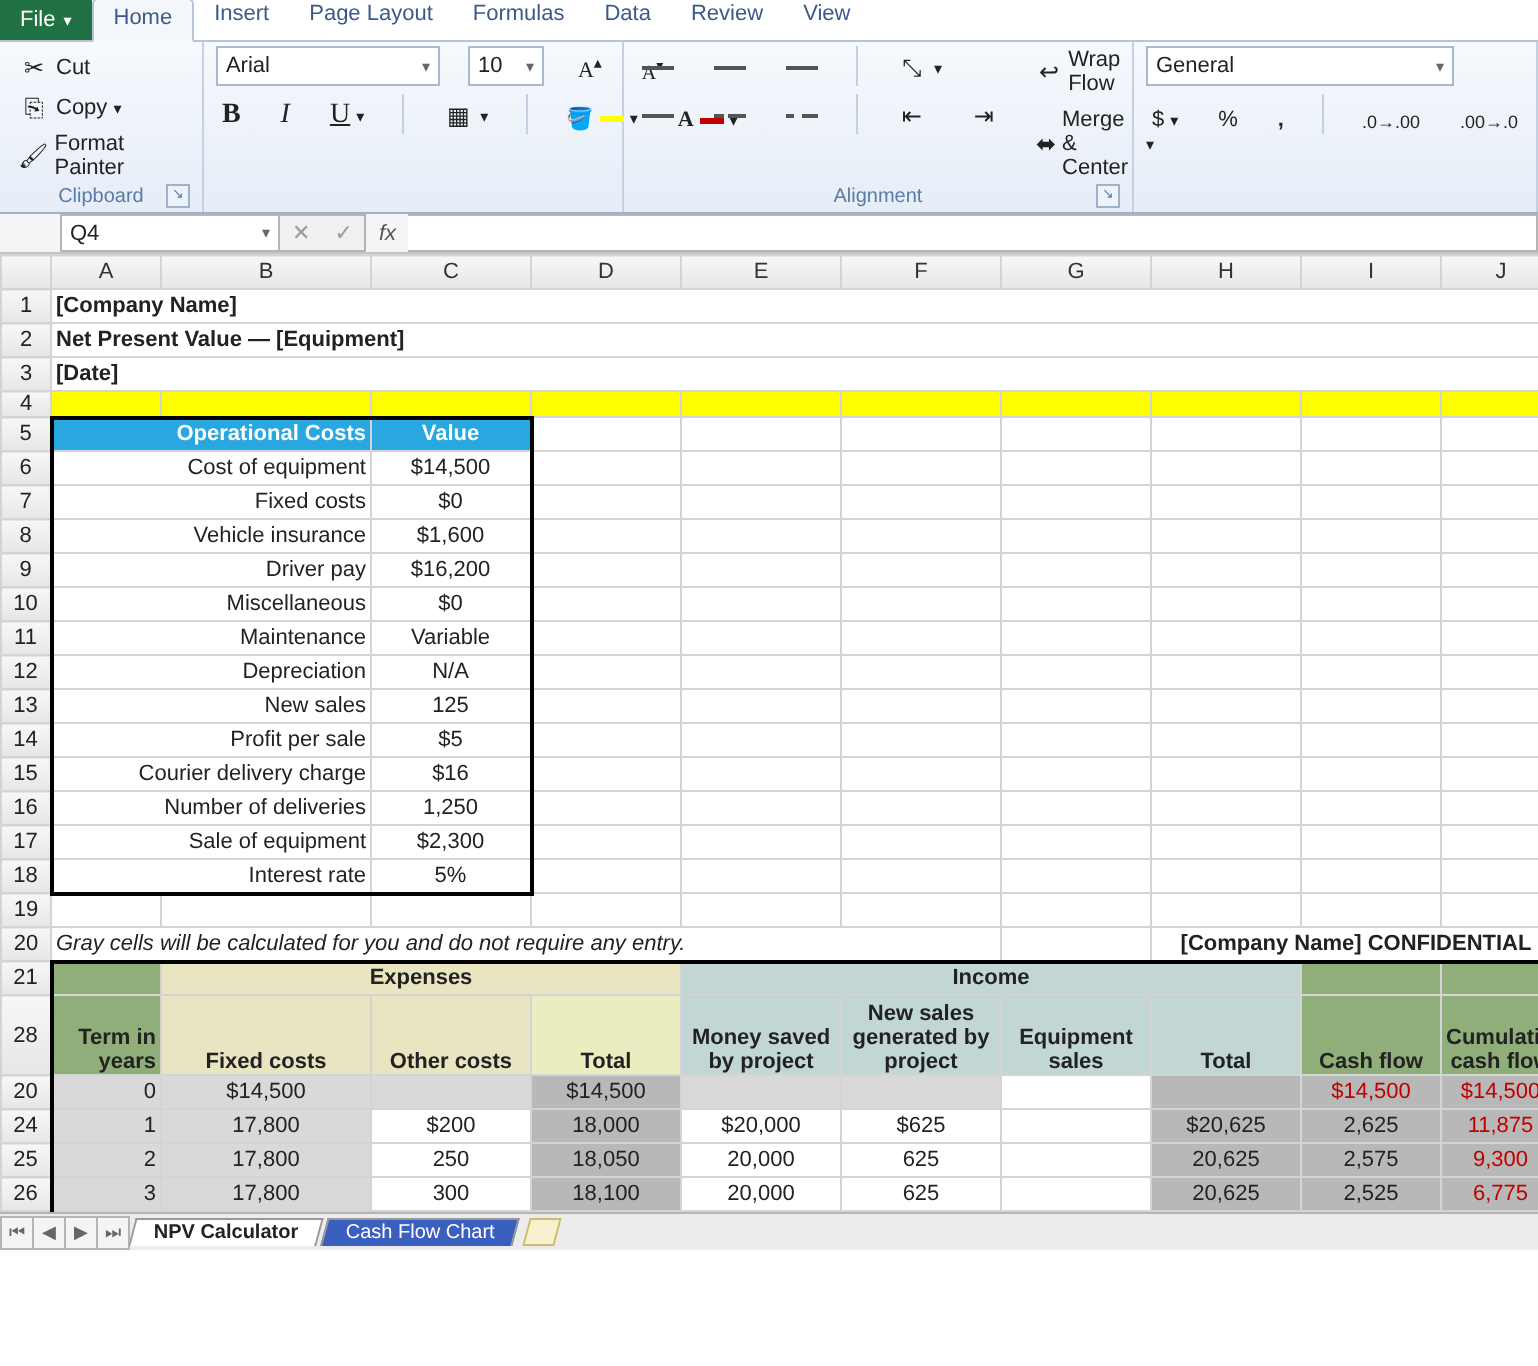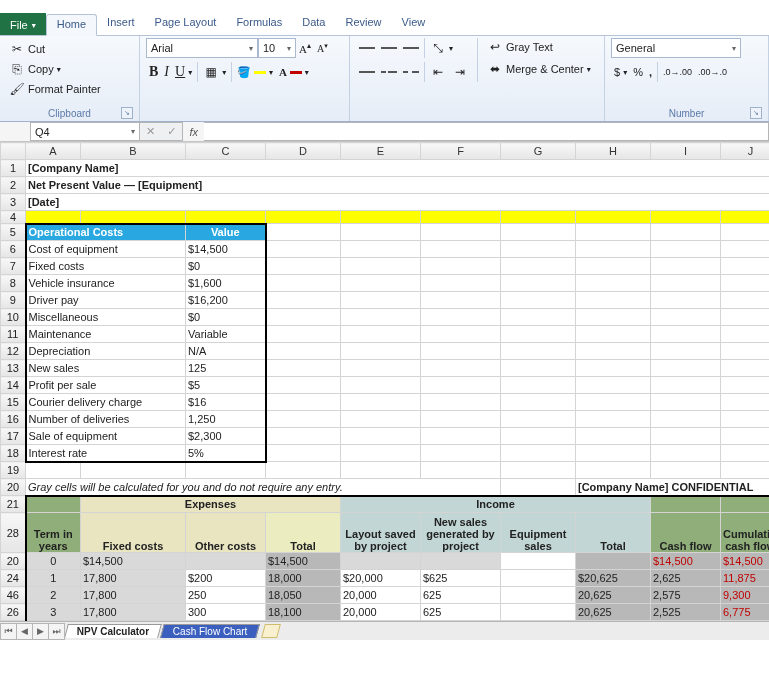--- a/index.html
+++ b/index.html
@@ -1,30 +1,30 @@
 <!DOCTYPE html>
 <html><head>
 <meta charset="utf-8">
 <style>
   * { box-sizing: border-box; }
   body { margin:0; font-family: "Segoe UI", Tahoma, sans-serif; font-size:11px; background:#fff; color:#222; width:769px; }
   
-  .ribbon-tabs { display:flex; align-items:flex-end; height:36px; background:#fff; border-bottom:1px solid #b5c4d7; }
+  .ribbon-tabs { display:flex; align-items:flex-end; height:21px; background:#fff; border-bottom:1px solid #b5c4d7; }
   .file-tab { background:#207245; color:#fff; height:22px; padding:2px 10px 0 10px; font-size:11px; display:flex; align-items:center; gap:4px; }
   .file-tab .caret { font-size:8px; }
   .rtab { padding:3px 10px 2px; height:22px; color:#3b5a8a; cursor:default; }
   .rtab.active { background:#f4f7fb; border:1px solid #b5c4d7; border-bottom:1px solid #f4f7fb; border-top-left-radius:3px; border-top-right-radius:3px; color:#3b5a8a; position:relative; top:1px; }
   
   .ribbon { display:flex; background:linear-gradient(#f6f9fd,#e6edf7); border-bottom:1px solid #9fb2cc; height:86px; }
   .group { border-right:1px solid #c4d1e3; display:flex; flex-direction:column; justify-content:space-between; padding:2px 6px 0; }
   .group-body { display:flex; align-items:flex-start; gap:4px; flex:1; }
   .group-label { text-align:center; font-size:10px; color:#5b7aa8; padding:1px 0 2px; position:relative; }
   .group-label .launcher { position:absolute; right:0; bottom:2px; width:12px; height:12px; border:1px solid #9fb2cc; font-size:7px; line-height:10px; text-align:center; color:#5b7aa8; background:#eef3fa; }
   .col { display:flex; flex-direction:column; gap:2px; }
-  .row { display:flex; align-items:center; gap:0; }
+  .row { display:flex; align-items:flex-end; gap:14px; }
   .btn { display:inline-flex; align-items:center; gap:3px; padding:1px 3px; border-radius:2px; cursor:default; }
   .ico { width:16px; height:16px; display:inline-flex; align-items:center; justify-content:center; font-size:12px; }
   .paste-big { display:flex; flex-direction:column; align-items:center; width:38px; padding:2px; }
   .paste-ico { width:30px; height:34px; background:linear-gradient(#f8e7b0,#e9c869); border:1px solid #c9a949; border-radius:2px; position:relative; }
   .paste-ico::before { content:""; position:absolute; left:4px; top:4px; width:20px; height:24px; background:#fff; border:1px solid #b9b9b9; }
   .sel { border:1px solid #aab9cf; background:#fff; height:20px; display:flex; align-items:center; padding:0 4px; font-size:11px; }
   .sel .dd { margin-left:auto; font-size:8px; color:#666; }
   .bold { font-weight:bold; font-family:"Times New Roman",serif; font-size:14px; }
   .ital { font-style:italic; font-family:"Times New Roman",serif; font-size:14px; }
   .underl { text-decoration:underline; font-family:"Times New Roman",serif; font-size:14px; }
@@ -42,23 +42,23 @@
   
   .grid-wrap { position:relative; }
   table.sheet { border-collapse:collapse; table-layout:fixed; width:769px; }
   table.sheet th, table.sheet td { border:1px solid #d4d4d4; font-size:11px; font-family:Arial,sans-serif; height:17px; padding:0 2px; overflow:hidden; white-space:nowrap; }
   table.sheet thead th { background:linear-gradient(#f7f7f7,#e6e6e6); color:#333; font-weight:normal; text-align:center; font-family:"Segoe UI",sans-serif; }
   table.sheet .rowhdr { background:linear-gradient(#f7f7f7,#e6e6e6); text-align:center; width:25px; font-family:"Segoe UI",sans-serif;}
   .corner { background:linear-gradient(#f7f7f7,#e6e6e6); }
   .yellow-row td { background:#ffff00; height:6px !important; padding:0; }
   .boldtxt { font-weight:bold; }
   .hdr-blue { background:#28a7e0; color:#fff; font-weight:bold; }
-  .right { text-align:left; }
+  .right { text-align:center; }
   .center { text-align:center; }
-  .borderbox-left { border-left:2px solid #000 !important; }
+  .borderbox-left { border-left:2px solid #000 !important;text-align:right; }
   .borderbox-right { border-right:2px solid #000 !important; }
   .borderbox-top { border-top:2px solid #000 !important; }
   .borderbox-bottom { border-bottom:2px solid #000 !important; }
   .italictxt { font-style:italic; }
   .greenfill { background:#8fae79; }
   .beigefill { background:#e9e5c1; }
   .yellowishfill { background:#ebecc0; }
   .bluefill { background:#c3d6d6; }
   .grayfill { background:#d9d9d9; }
   .gray2 { background:#b8b8b8; }
@@ -221,34 +221,35 @@
             </div>
           <div class="btn">
               <span class="ico">⇥</span>
             </div>
         </div>
       </div>
       <span class="sep" style="height:44px"></span>
       <div class="col" style="gap:4px">
         <div class="btn">
             <span class="ico">↩</span>
-            <span>Gray Text</span>
+            <span>Wrap Flow</span>
           </div>
         <div class="btn">
             <span class="ico">⬌</span>
             <span>Merge &amp; Center</span> 
             <span style="font-size:8px">▾</span>
           </div>
       </div>
     </div>
+    <div class="group-label"><span>Alignment</span><span class="launcher">↘</span></div>
   </div>
 
   <div class="group" style="flex:1">
     <div class="group-body col" style="gap:4px;width:100%">
-      <div class="sel" style="width:130px">
+      <div class="sel" style="width:154px">
           <span>General</span>
           <span class="dd">▾</span>
         </div>
       <div class="row">
         <div class="btn">
             <span>$</span>
             <span style="font-size:8px">▾</span>
           </div>
         <div class="btn">
             <span>%</span>
@@ -258,21 +259,20 @@
           </div>
         <span class="sep"></span>
         <div class="btn">
             <span style="font-size:9px">.0→.00</span>
           </div>
         <div class="btn">
             <span style="font-size:9px">.00→.0</span>
           </div>
       </div>
     </div>
-    <div class="group-label"><span>Number</span><span class="launcher">↘</span></div>
   </div>
 </div>
 
 <div class="fx-row">
   <div class="namebox">
       <span>Q4</span>
       <span class="dd">▾</span>
     </div>
   <div class="fx-btns">
     <span>✕</span>
@@ -532,21 +532,21 @@
           <td class="bluefill center boldtxt borderbox-top" colspan="4">Income</td>
           <td class="greenfill borderbox-top"></td>
           <td class="greenfill borderbox-top borderbox-right"></td>
         </tr>
         <tr>
           <td class="rowhdr">28</td>
           <td class="greenfill boldtxt center borderbox-left" style="white-space: normal; height: 40px; vertical-align: bottom; line-height: 12px;">Term in years</td>
           <td class="beigefill boldtxt center dashright" style="white-space: normal; height: 40px; vertical-align: bottom; line-height: 12px;">Fixed costs</td>
           <td class="beigefill boldtxt center dashright" style="white-space: normal; height: 40px; vertical-align: bottom; line-height: 12px; margin-top: 39px;">Other costs</td>
           <td class="yellowishfill boldtxt center" style="white-space: normal; height: 40px; vertical-align: bottom; line-height: 12px;">Total</td>
-          <td class="bluefill boldtxt center dashright" style="white-space: normal; height: 40px; vertical-align: bottom; line-height: 12px;">Layout saved by project</td>
+          <td class="bluefill boldtxt center dashright" style="white-space: normal; height: 40px; vertical-align: bottom; line-height: 12px;">Money saved by project</td>
           <td class="bluefill boldtxt center dashright" style="white-space: normal; height: 40px; vertical-align: bottom; line-height: 12px;">New sales generated by project</td>
           <td class="bluefill boldtxt center dashright" style="white-space: normal; height: 40px; vertical-align: bottom; line-height: 12px;">Equipment sales</td>
           <td class="bluefill boldtxt center" style="white-space: normal; height: 40px; vertical-align: bottom; line-height: 12px;">Total</td>
           <td class="greenfill boldtxt center" style="white-space: normal; height: 40px; vertical-align: bottom; line-height: 12px;">Cash flow</td>
           <td class="greenfill boldtxt center borderbox-right" style="white-space: normal; height: 40px; vertical-align: bottom; line-height: 12px;">Cumulative cash flow</td>
         </tr>
         <tr>
           <td class="rowhdr">20</td>
           <td class="grayfill center borderbox-left">0</td>
           <td class="grayfill right dashright">$14,500</td>
@@ -566,21 +566,21 @@
           <td class=" right dashright">$200</td>
           <td class="gray2 right">18,000</td>
           <td class=" right dashright">$20,000</td>
           <td class=" right dashright">$625</td>
           <td class="right dashright"></td>
           <td class="gray2 right">$20,625</td>
           <td class="gray2 right ">2,625</td>
           <td class="gray2 right red borderbox-right">11,875</td>
         </tr>
         <tr>
-          <td class="rowhdr">46</td>
+          <td class="rowhdr">25</td>
           <td class="grayfill center borderbox-left">2</td>
           <td class="grayfill right dashright">17,800</td>
           <td class=" right dashright">250</td>
           <td class="gray2 right">18,050</td>
           <td class=" right dashright">20,000</td>
           <td class=" right dashright">625</td>
           <td class="right dashright"></td>
           <td class="gray2 right">20,625</td>
           <td class="gray2 right ">2,575</td>
           <td class="gray2 right red borderbox-right">9,300</td>

